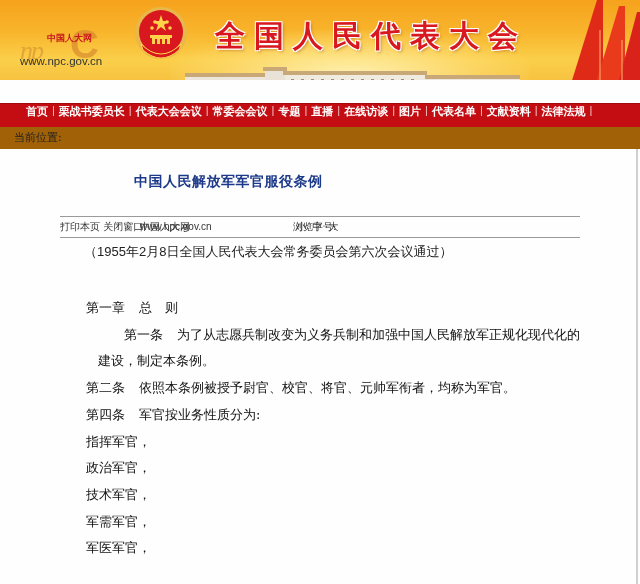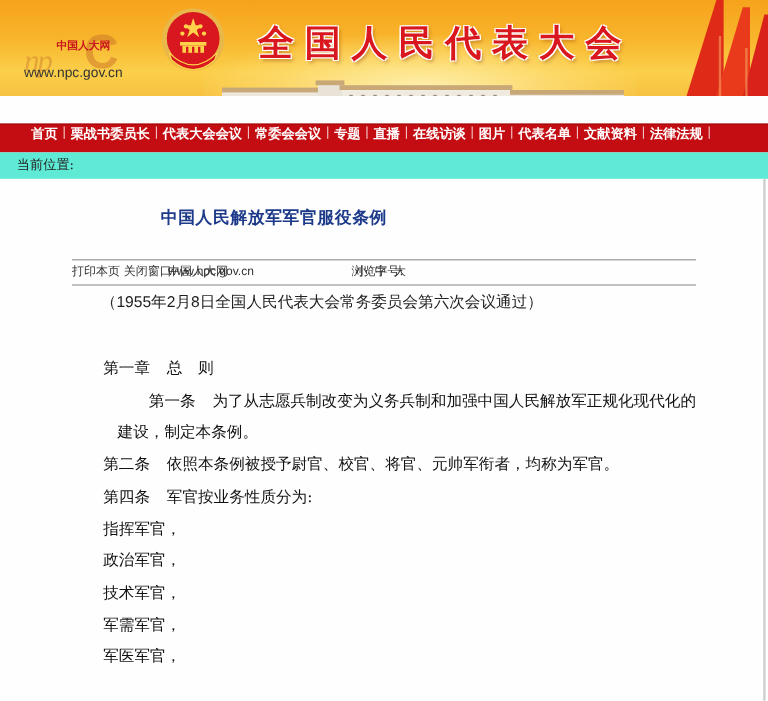--- a/index.html
+++ b/index.html
@@ -57,21 +57,21 @@
       display: flex; padding-left: 26px;
       font-size: 11px; color: #fff; white-space: nowrap;
     }
     .nav .item { color: #fff; font-weight: bold; text-decoration: none; cursor: pointer; }
     .nav .item.en { font-family: Liberation Sans, sans-serif; font-weight: normal; font-size: 14px; margin-left: 46px; }
     .nav .sep { color: #f2c2c2; margin: 0 4px; font-family: "Liberation Sans", sans-serif; }
 
     
     .crumb {
       position: absolute; left: 0; top: 127px; width: 640px; height: 22px;
-      background: #5eead4; padding-left: 14px; font-size: 11px; line-height: 22px; color: #222;
+      background: #a16207; padding-left: 14px; font-size: 11px; line-height: 22px; color: #222;
     }
 
     
     .right-edge {
       position: absolute; left: 636px; top: 149px; width: 2px; height: 435px; background: #cfcfcf;
     }
 
     
     .article-title {
       position: absolute; left: 134px; top: 173px; font-size: 14px; font-weight: bold;

